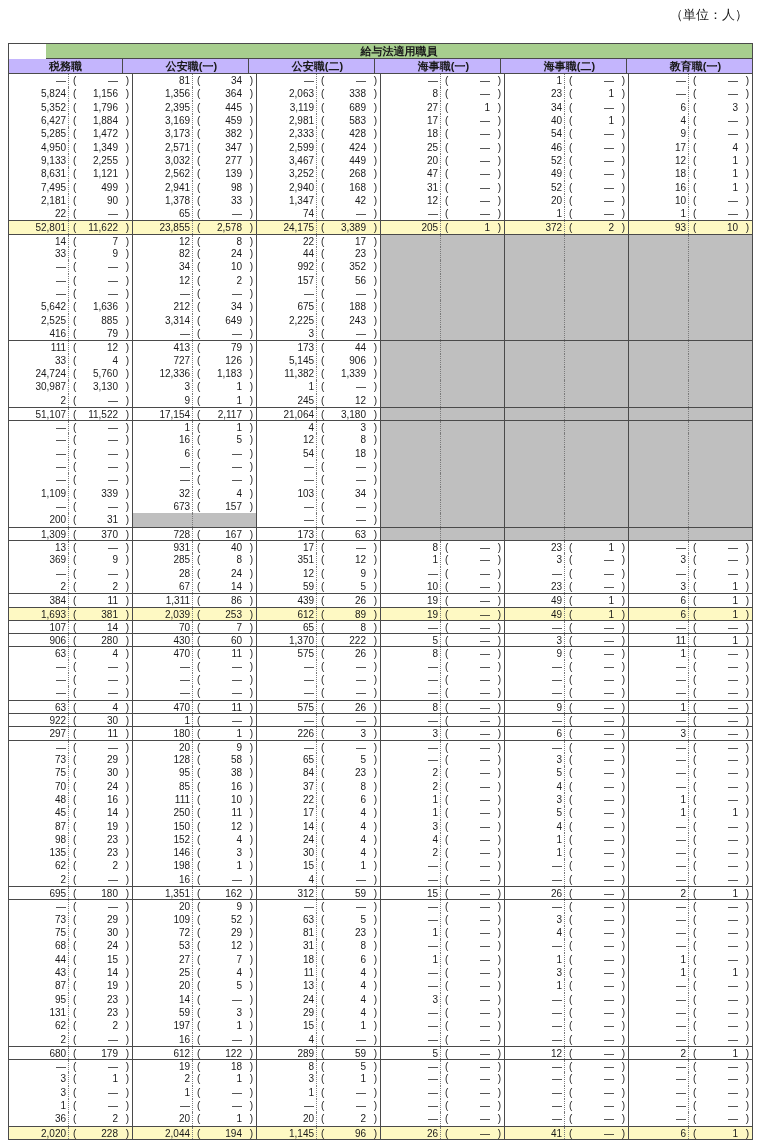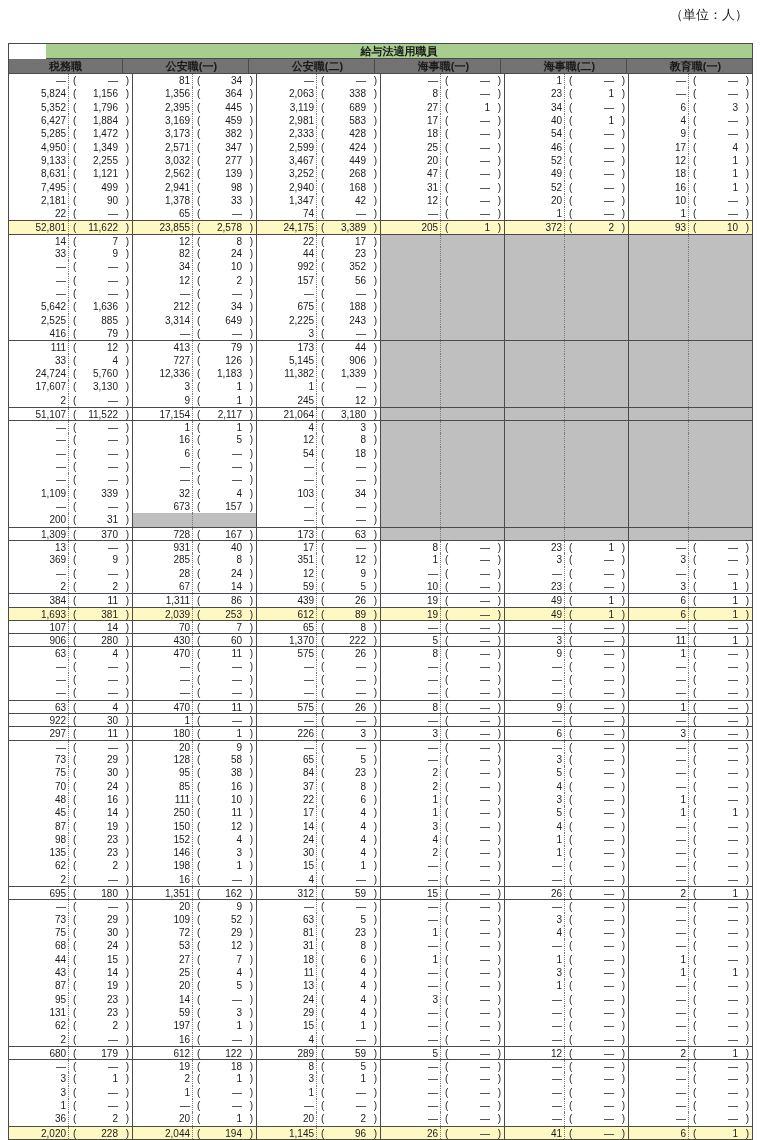--- a/index.html
+++ b/index.html
@@ -14,21 +14,21 @@
   }
   .grid{
     position:absolute;left:8px;top:43px;width:745px;
     border:1.5px solid #4a4a4a;box-sizing:border-box;background:#fff;
   }
   .title-bar{
     background:#a7ce8e;border-bottom:1px solid #4a4a4a;
     text-align:center;font-weight:bold;font-size:11px;height:14px;line-height:14px;margin-left:37px;
   }
   .col-headers{
-    display:flex;background:#737373;border-bottom:1px solid #4a4a4a;height:14px;gap:12px;
+    display:flex;background:#c4b5fd;border-bottom:1px solid #4a4a4a;height:14px;gap:12px;
   }
   .col-h{
     flex:1;text-align:center;font-weight:bold;font-size:11px;line-height:14px;
     border-right:1px solid #4a4a4a;
   }
   .col-h:last-child{border-right:none;}
   .row{display:flex;height:13.32px;box-sizing:border-box;}
   .row.bt{border-top:1px solid #4a4a4a;}
   .row.g{background:#fef9c3;}
   .cell{
@@ -1078,21 +1078,21 @@
             <span class="v"></span>
             <span class="p"></span>
           </div>
           <div class="cell x">
             <span class="v"></span>
             <span class="p"></span>
           </div>
         </div>
         <div class="row">
           <div class="cell">
-            <span class="v">17,607</span>
+            <span class="v">30,987</span>
             <span class="p">
               <span class="open">(</span>
               <span class="pv">3,130</span>
               <span class="close">)</span>
             </span>
           </div>
           <div class="cell">
             <span class="v">3</span>
             <span class="p">
               <span class="open">(</span>

